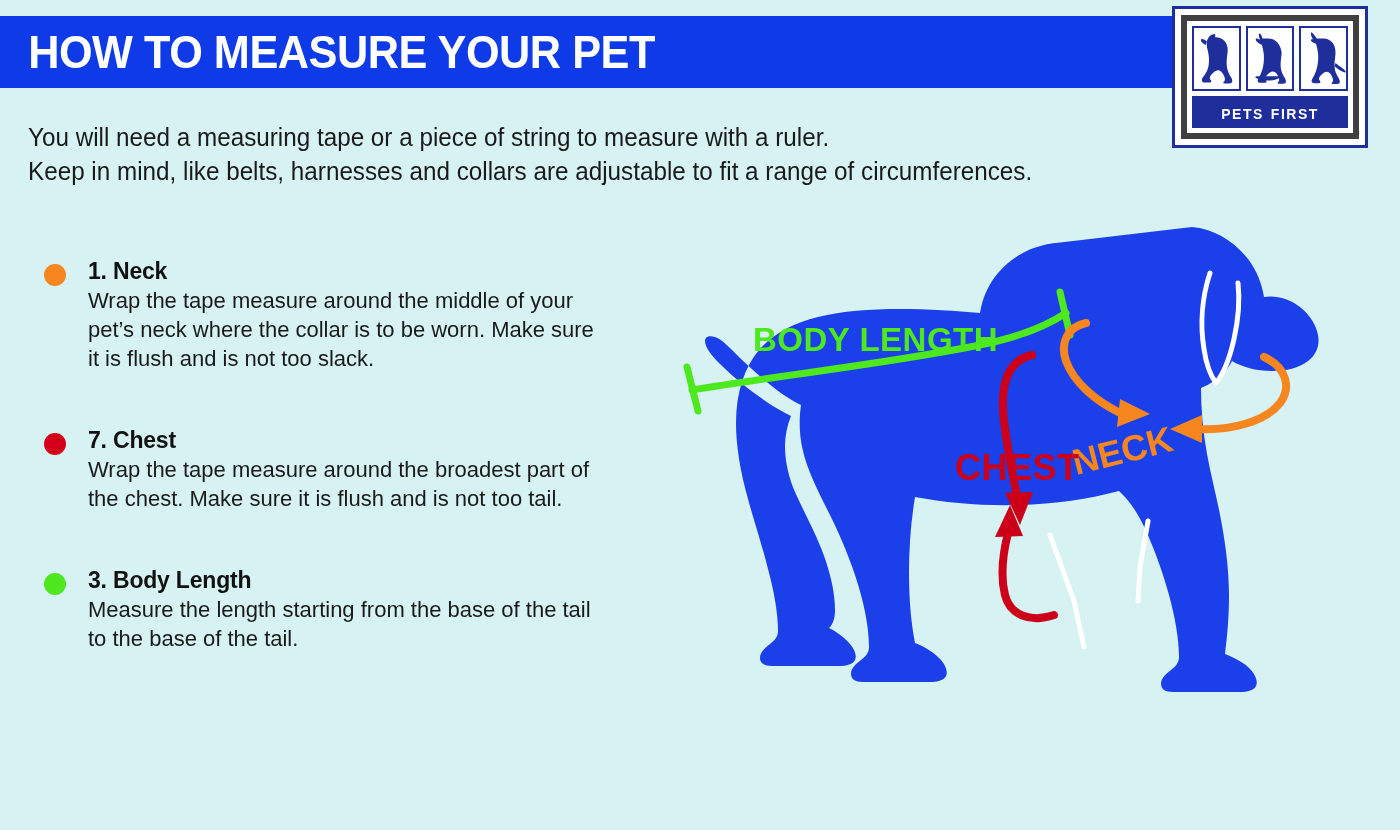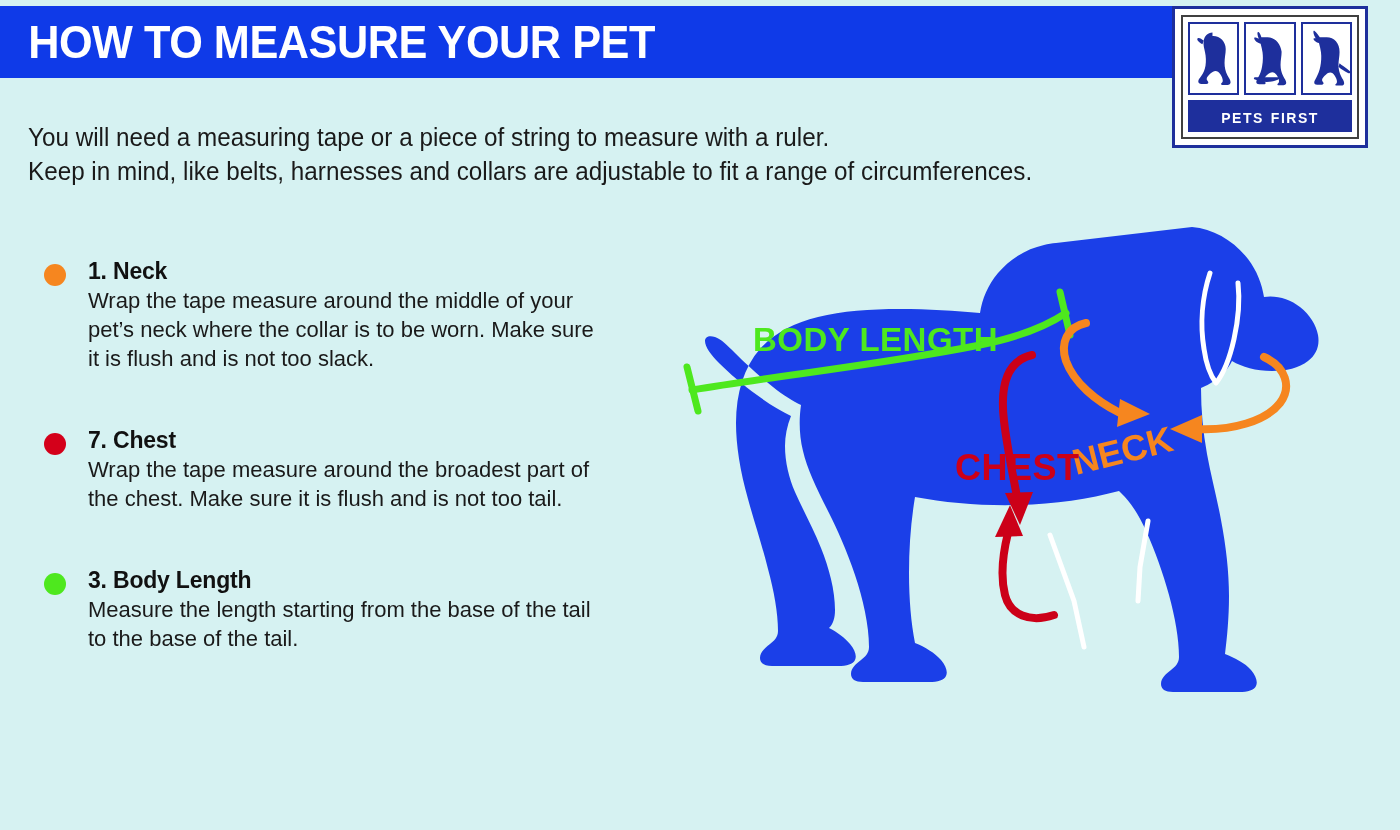--- a/index.html
+++ b/index.html
@@ -12,21 +12,21 @@
   #page {
     position:relative;
     width:1400px; height:830px;
     background:#d6f2f2;
     overflow:hidden;
   }
 
   
   #header-bar {
     position:absolute;
-    left:0; top:6px;
+    left:0; top:16px;
     width:1172px; height:72px;
     background:#0f3ae8;
     display:flex; align-items:center;
   }
   #header-title {
     color:#ffffff;
     font-size:46px;
     font-weight:bold;
     letter-spacing:-0.5px;
     padding-left:30px;
@@ -40,21 +40,21 @@
   #logo {
     position:absolute;
     left:1172px; top:6px;
     width:196px; height:142px;
     background:#ffffff;
     border:3px solid #1e2f9c;
     padding:6px;
   }
   #logo-inner {
     width:100%; height:100%;
-    border:2px solid #404040;
+    border:6px solid #404040;
     padding:5px;
     display:flex; flex-direction:column; gap:5px;
   }
   #logo-dogs {
     flex:1;
     display:flex; gap:5px;
   }
   .logo-cell {
     flex:1;
     border:2px solid #1e2f9c;

